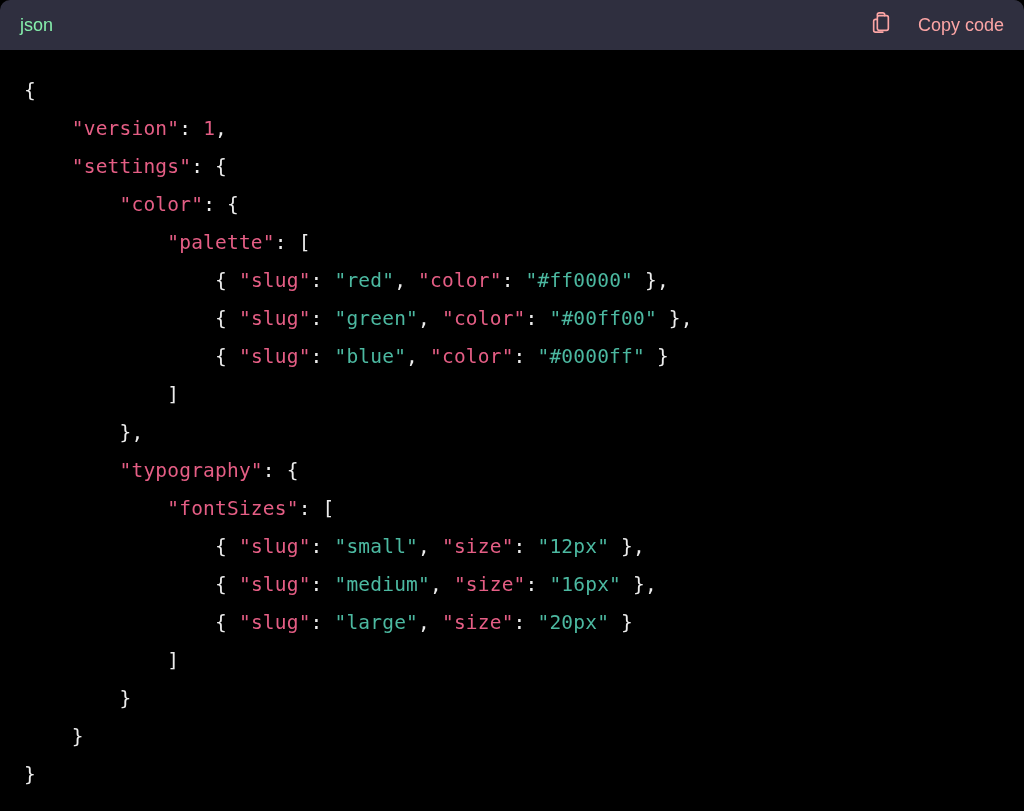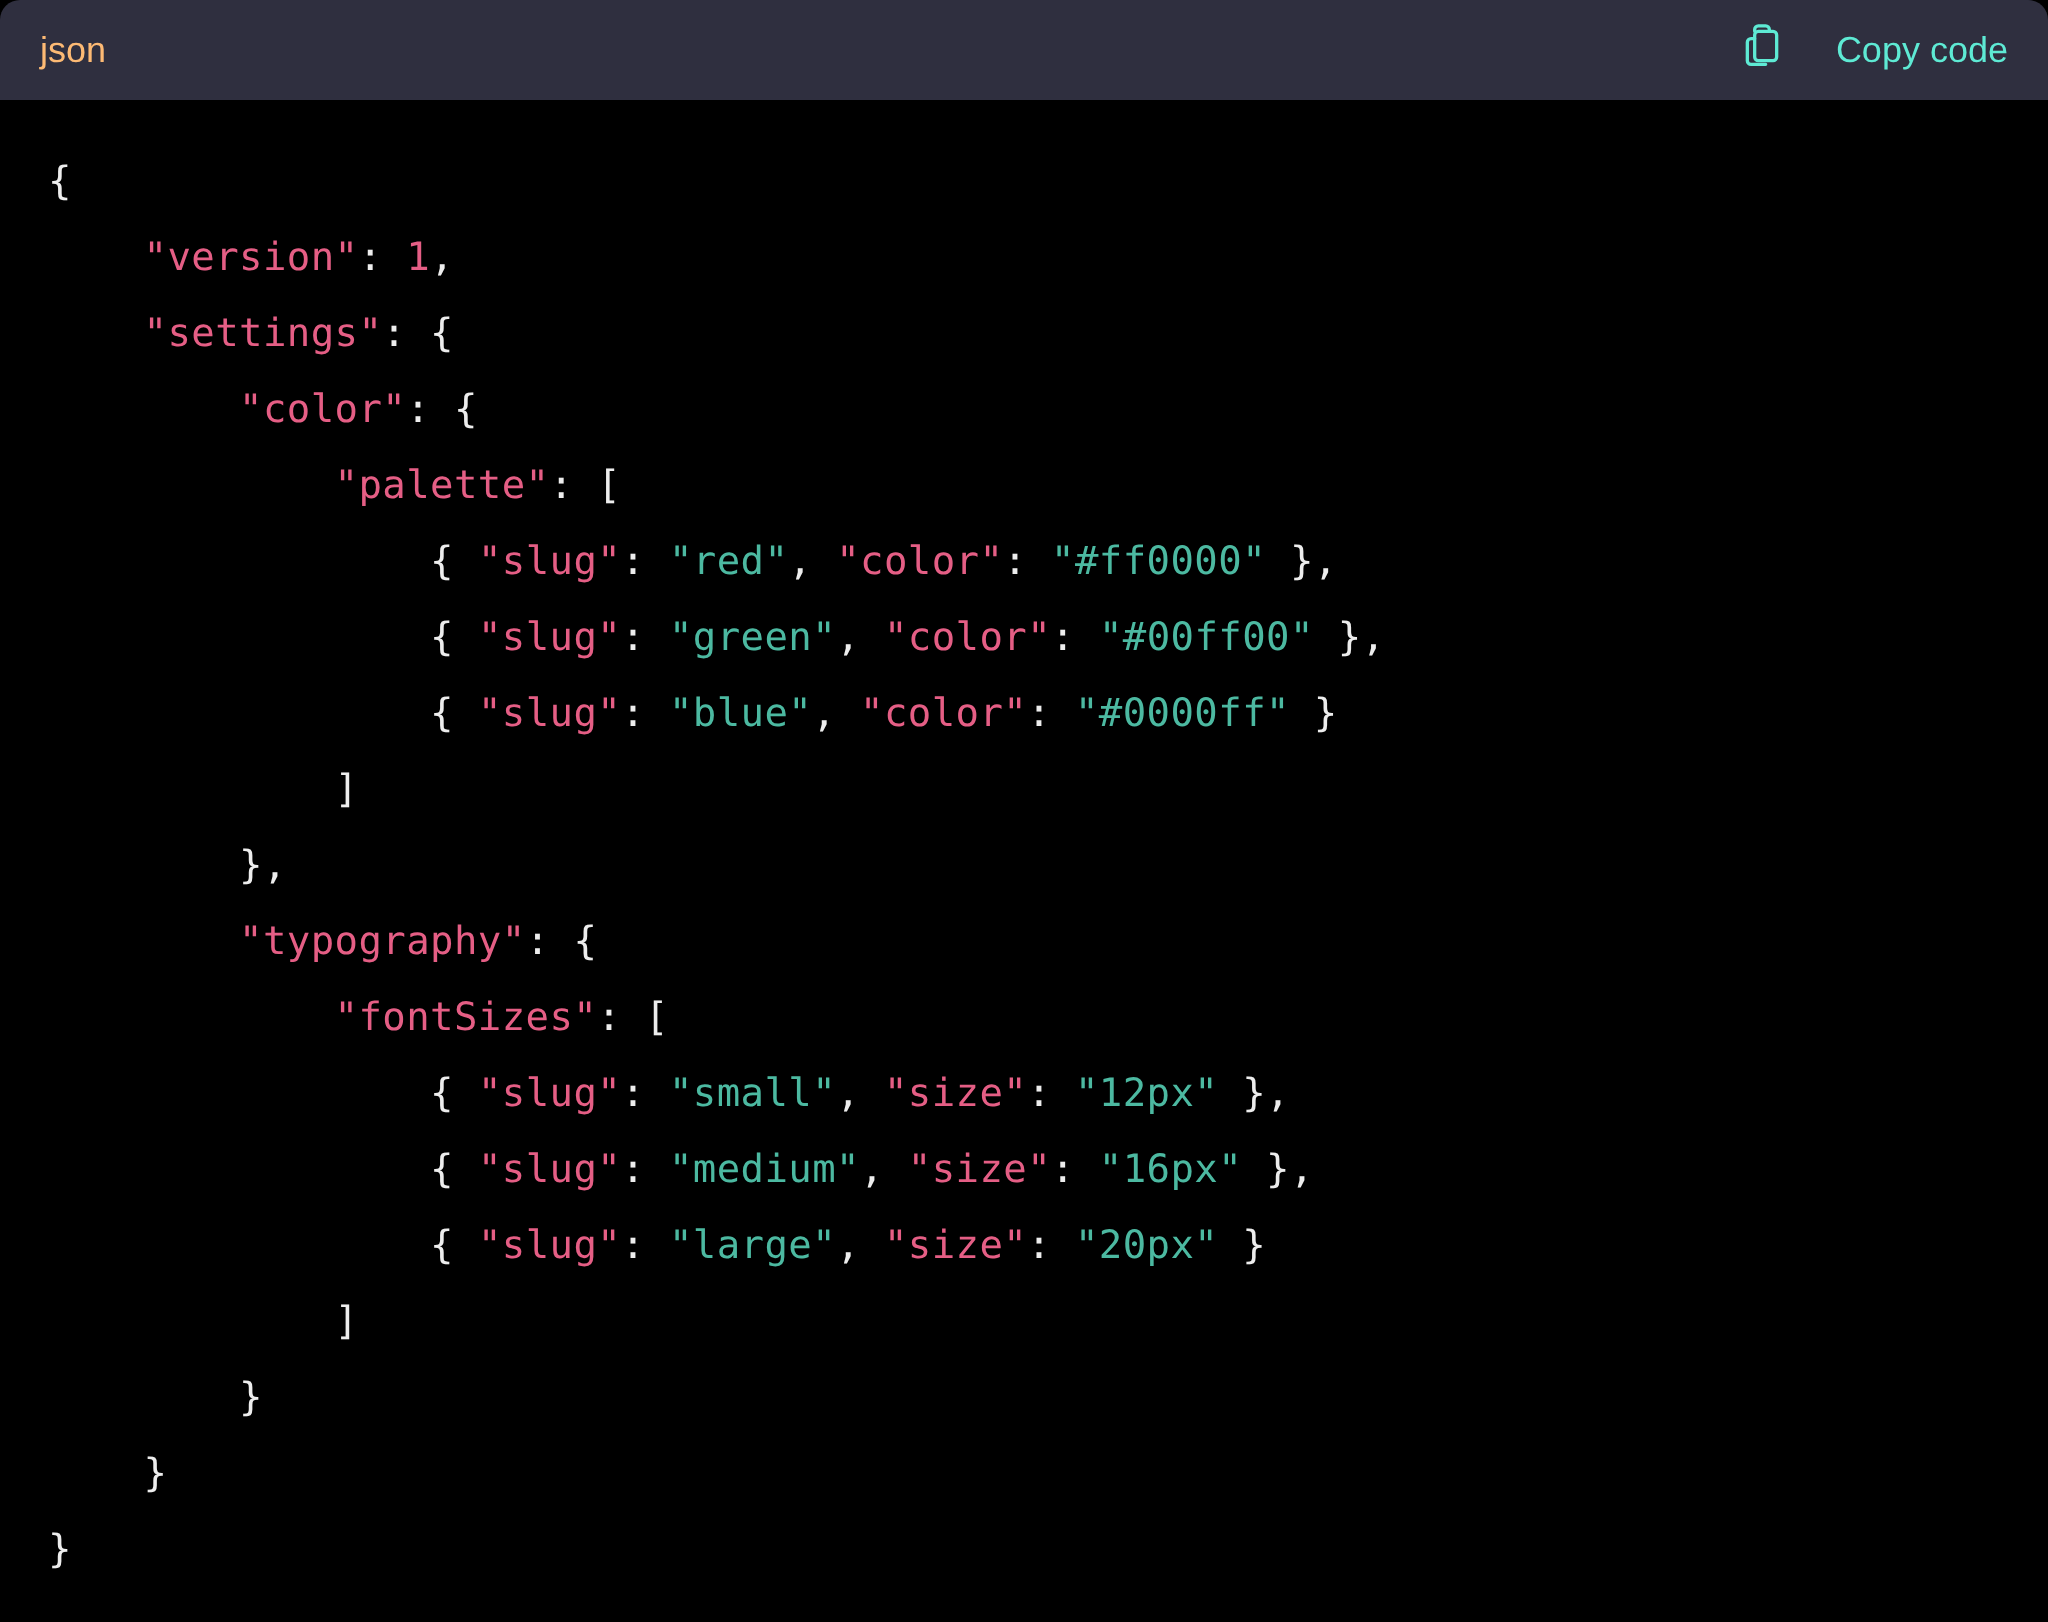--- a/index.html
+++ b/index.html
@@ -22,27 +22,27 @@
       background: #2f2f3f;
       height: 50px;
       display: flex;
       align-items: center;
       justify-content: space-between;
       padding: 0 20px;
       color: #c8c8d0;
       font-family: -apple-system, BlinkMacSystemFont, 'Segoe UI', sans-serif;
       font-size: 18px;
     }
-    .lang-label { color: #fdba74; }
+    .lang-label { color: #86efac; }
     .copy-btn {
       display: flex;
       align-items: center;
       gap: 26px;
       cursor: pointer;
-      color: #5eead4;
+      color: #fca5a5;
     }
     .copy-btn svg { width: 22px; height: 22px; }
     .code-body {
       flex: 1;
       background: #000;
       padding: 22px 24px;
       color: #ededed;
       font-size: 19.5px;
       line-height: 1.95;
       white-space: pre;

